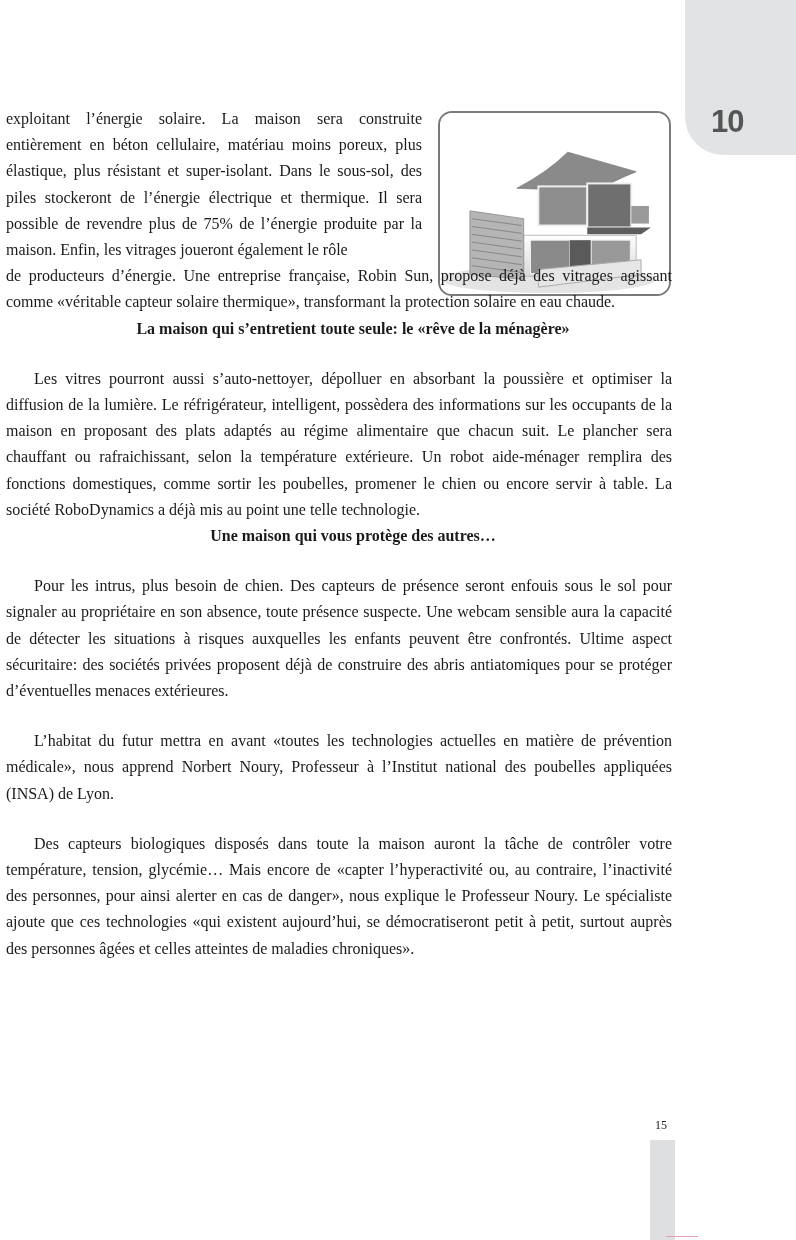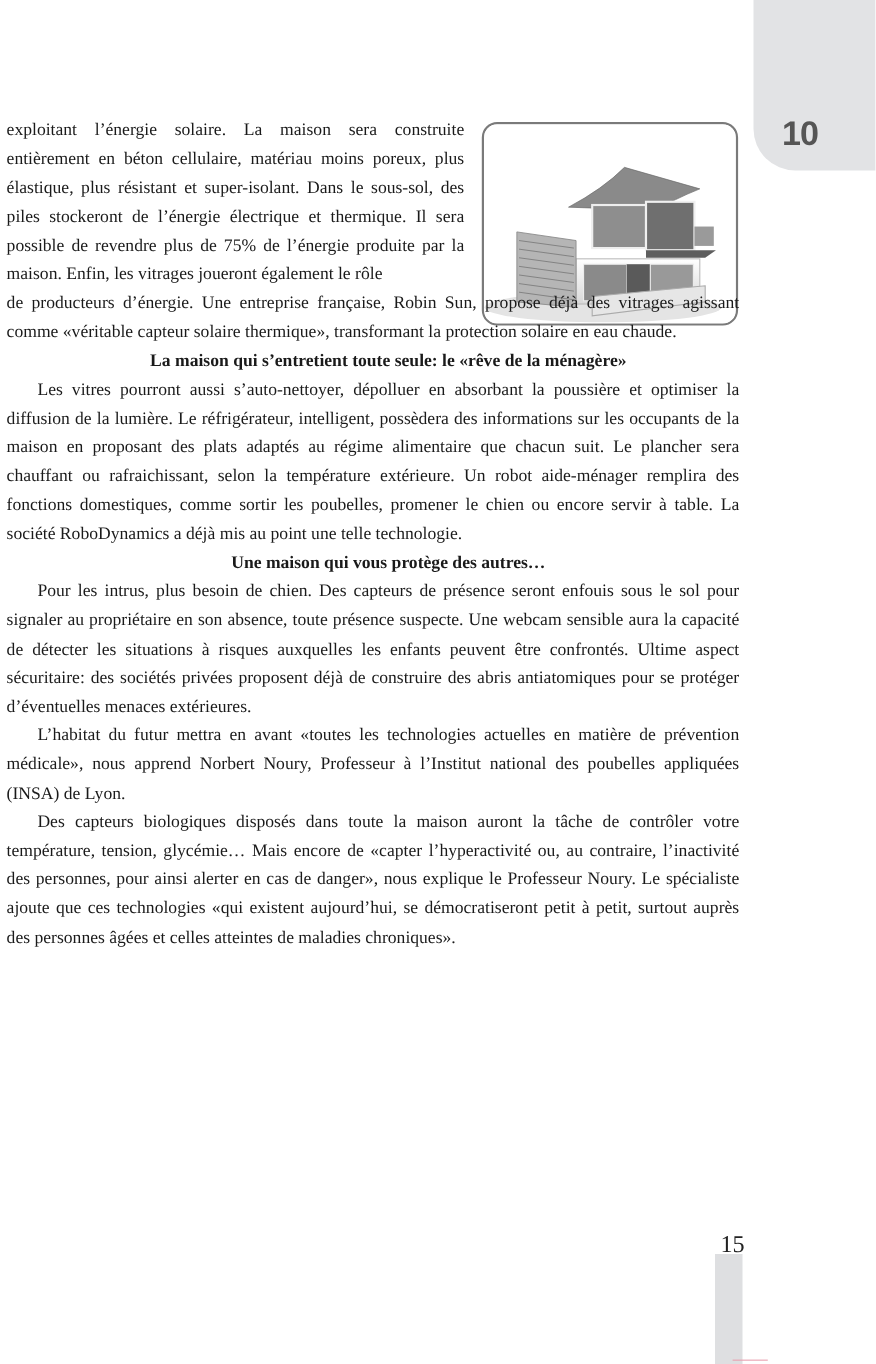--- a/index.html
+++ b/index.html
@@ -7,24 +7,24 @@
          font-family: "Liberation Serif", "DejaVu Serif", serif; color: #1a1a1a; }
   .tab { position: absolute; left: 685px; top: 0; width: 111px; height: 155px;
          background: #e2e3e5; border-bottom-left-radius: 38px; }
   .chapter-num { position: absolute; left: 688px; top: 104px; font-family: "Liberation Sans", "DejaVu Sans", sans-serif;
          font-weight: bold; font-size: 31px; color: #555; letter-spacing: -1px; margin-left: 23px; }
   .figure { position: absolute; left: 438px; top: 111px; width: 233px; height: 185px;
          border: 2px solid #7a7a7a; border-radius: 14px; background: #fff; overflow: hidden; box-sizing: border-box; }
   .figure svg { width: 100%; height: 100%; display: block; }
   .text { position: absolute; left: 6px; top: 106px; width: 666px; font-size: 16px; line-height: 26.2px; }
   .text p { margin: 0; text-align: justify; }
-  .text p.indent { text-indent: 28px; }
+  .text p.indent { text-indent: 28px; margin-top: 24px; }
   .text p.head { font-weight: bold; text-indent: 28px; text-align: center; }
   .wrap-narrow { width: 416px; }
-  .page-num { position: absolute; left: 655px; top: 1118px; font-size: 22px; color: #222; }
+  .page-num { position: absolute; left: 655px; top: 1118px; font-size: 12px; color: #222; }
   .strip { position: absolute; left: 650px; top: 1140px; width: 25px; height: 100px; background: #dedfe1; }
   .pink { position: absolute; left: 666px; top: 1236px; width: 32px; height: 1px; background: #e8a0b0; }
 </style>
 </head>
 <body>
 
 <div class="tab"></div>
 <div class="chapter-num">10</div>
 
 <div class="figure">

